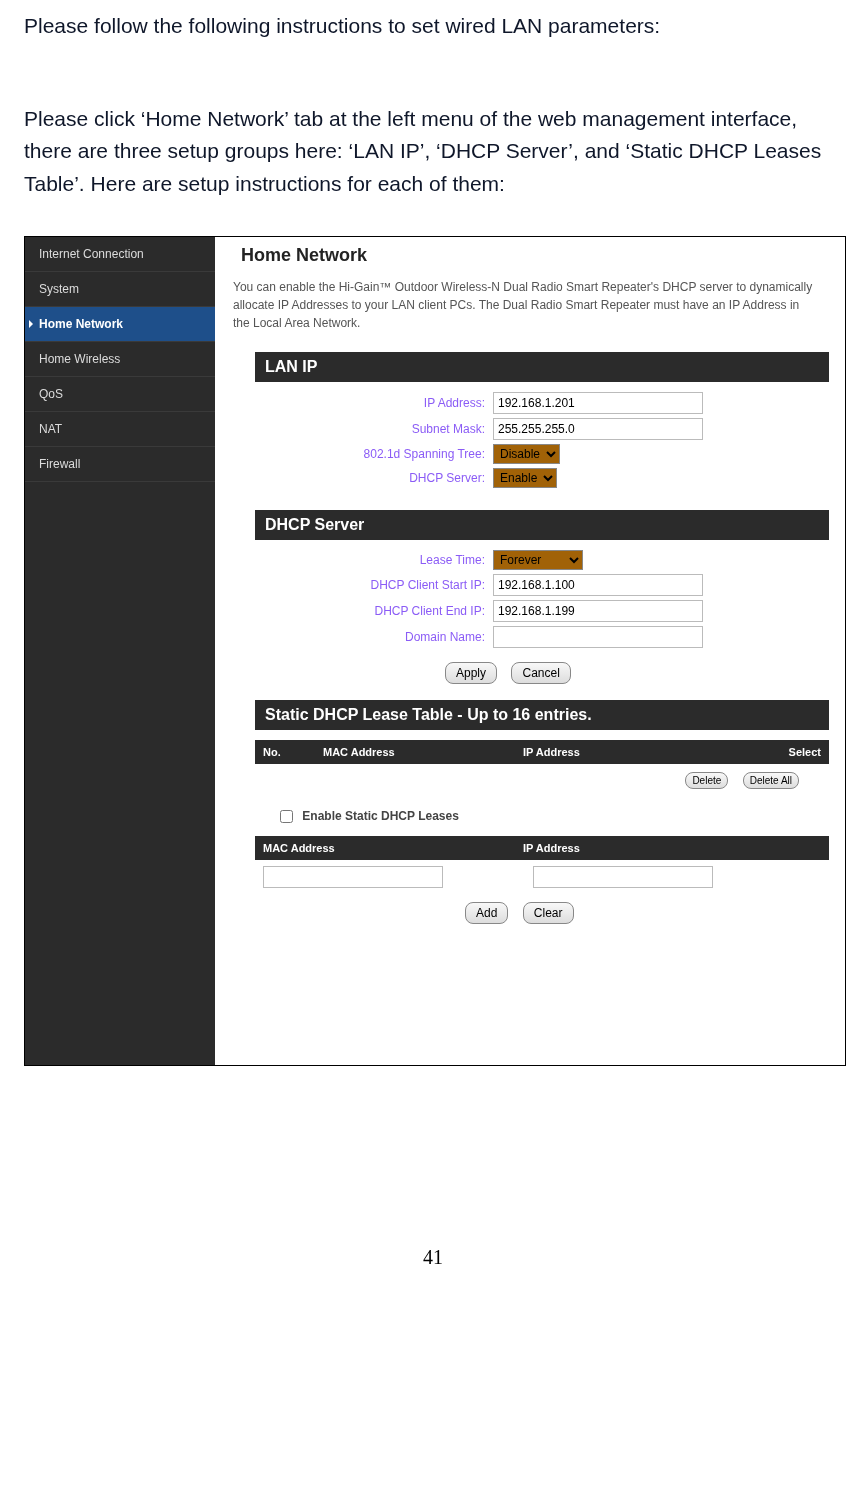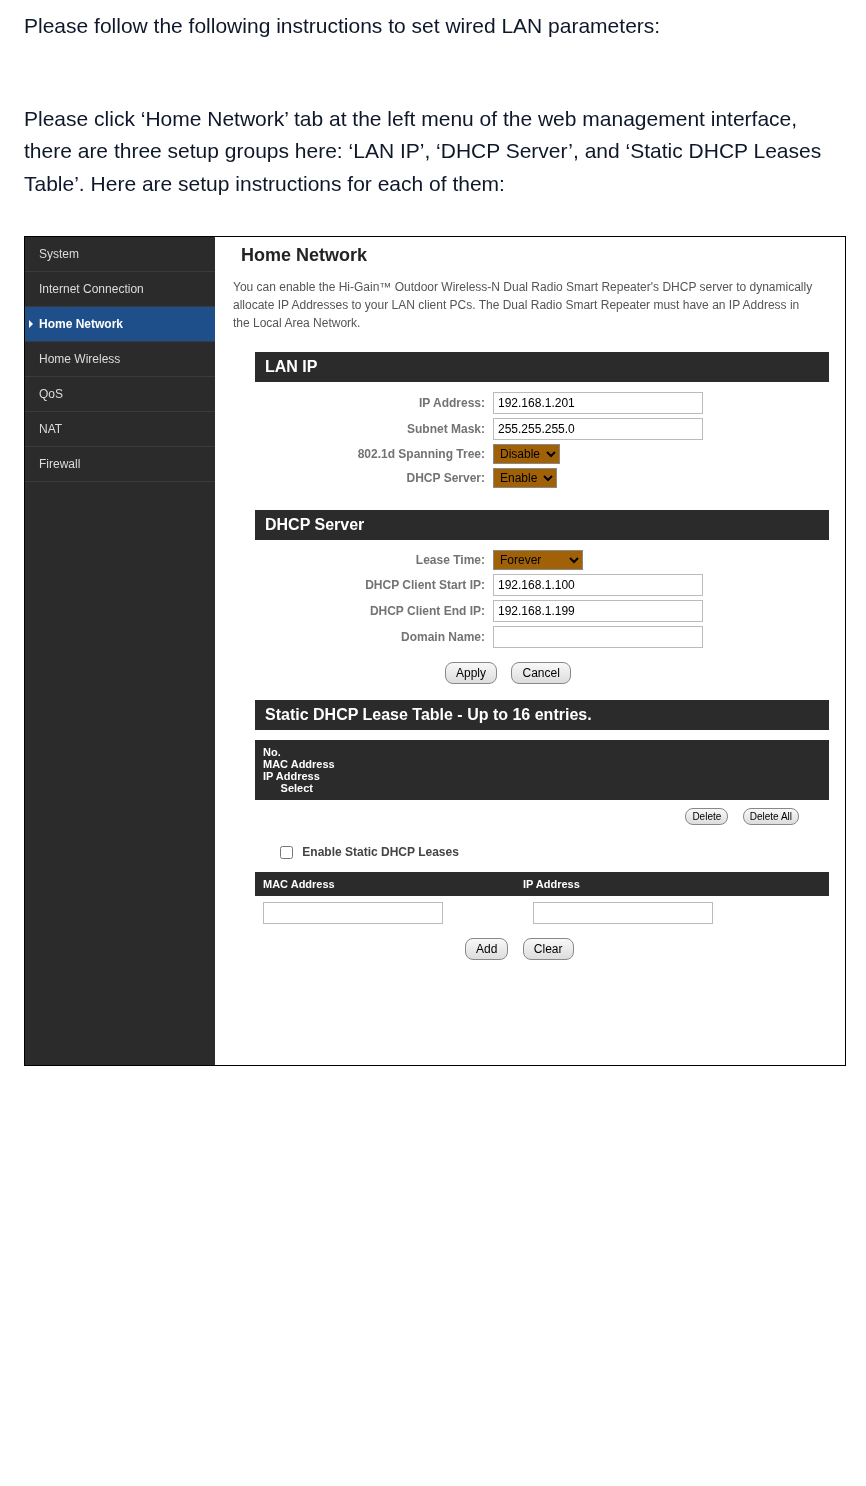--- a/index.html
+++ b/index.html
@@ -105,23 +105,22 @@
   }
   .form-row {
     display: flex;
     align-items: center;
     margin: 4px 0;
   }
   .form-label {
     width: 270px;
     text-align: right;
     font-size: 12px;
-    color: #737373;
+    color: #8b5cf6;
     padding-right: 8px;
-    font-weight: bold;
   }
   .form-input {
     border: 1px solid #bbb;
     height: 18px;
     font-size: 12px;
     padding: 1px 4px;
     width: 200px;
     background: #fff;
   }
   .form-select {
@@ -149,21 +148,20 @@
   .btn.small { font-size: 10px; padding: 2px 6px; }
 
   .static-table-head {
     background: #2b2b2b;
     color: #fff;
     font-size: 11px;
     font-weight: bold;
     display: flex;
     margin: 8px 0 6px 40px;
     padding: 6px 8px;
-    flex-direction: column;
   }
   .th-no { width: 60px; }
   .th-mac { width: 200px; }
   .th-ip { flex: 1; }
   .th-sel { width: 50px; text-align: right; }
   .tbl-actions {
     text-align: right;
     padding-right: 20px;
     margin-bottom: 18px;
   }
@@ -213,22 +211,22 @@
 </head>
 <body>
 
 <div class="page">
   <div class="doc-text para1">Please follow the following instructions to set wired LAN parameters:</div>
   <div class="doc-text para2">Please click ‘Home Network’ tab at the left menu of the web management interface, there are three setup groups here: ‘LAN IP’, ‘DHCP Server’, and ‘Static DHCP Leases Table’. Here are setup instructions for each of them:</div>
 
   <div class="screenshot-wrap">
 
     <div class="sidebar">
+      <div class="side-item">Internet Connection</div>
       <div class="side-item">System</div>
-      <div class="side-item">Internet Connection</div>
       <div class="side-item active">
         <span class="side-arrow"></span>
         <span>Home Network</span>
       </div>
       <div class="side-item">Home Wireless</div>
       <div class="side-item">QoS</div>
       <div class="side-item">NAT</div>
       <div class="side-item">Firewall</div>
     </div>
 
@@ -310,13 +308,14 @@
         <input style="">
         <input style="">
       </div>
       <div class="btn-row center2">
         <button class="btn">Add</button>
         <button class="btn">Clear</button>
       </div>
     </div>
   </div>
 
+  <div class="page-num">41</div>
 </div>
 
 </body></html>

